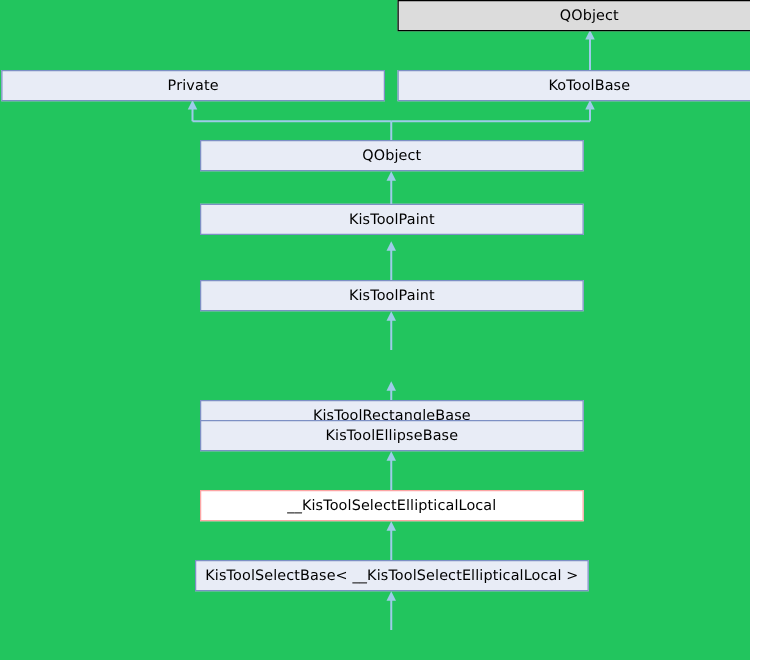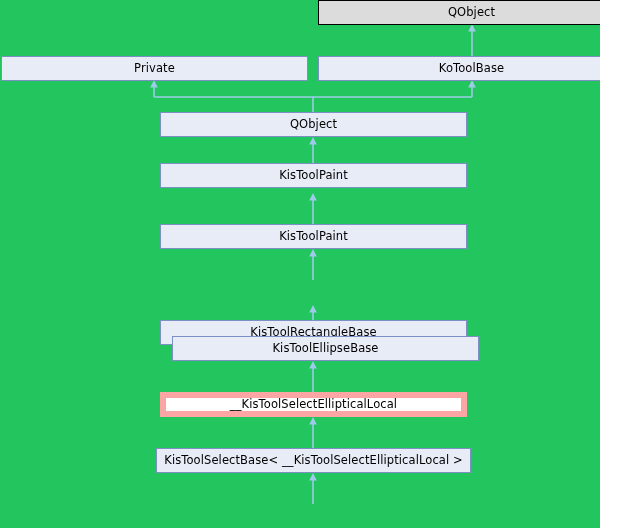--- a/index.html
+++ b/index.html
@@ -42,21 +42,21 @@
   .node-normal {
     background: #e8ecf6;
     border: 1px solid #7d90c4;
   }
   .node-root {
     background: #dcdcdc;
     border: 1px solid #000000;
   }
   .node-current {
     background: #ffffff;
-    border: 6px solid #fca5a5;
+    border: 1px solid #fca5a5;
   }
   .node-label {
     display: block;
     padding: 0 4px;
   }
 </style>
 </head>
 <body>
 
 <div id="diagram">
@@ -138,21 +138,21 @@
   </div>
 
   <div class="node node-normal" style="left:160px; top:224px; width:307px; height:25px;">
     <span class="node-label">KisToolPaint</span>
   </div>
 
   <div class="node node-normal" style="left:160px; top:280px; width:307px; height:25px;margin-top:40px;">
     <span class="node-label">KisToolRectangleBase</span>
   </div>
 
-  <div class="node node-normal" style="left:172px; top:336px; width:307px; height:25px;">
+  <div class="node node-normal" style="left:160px; top:336px; width:307px; height:25px;">
     <span class="node-label">KisToolEllipseBase</span>
   </div>
 
   <div class="node node-current" style="left:160px; top:392px; width:307px; height:25px;">
     <span class="node-label">__KisToolSelectEllipticalLocal</span>
   </div>
 
   <div class="node node-normal" style="left:156px; top:448px; width:315px; height:25px;justify-content:center;">
     <span class="node-label">KisToolSelectBase&lt; __KisToolSelectEllipticalLocal &gt;</span>
   </div>

